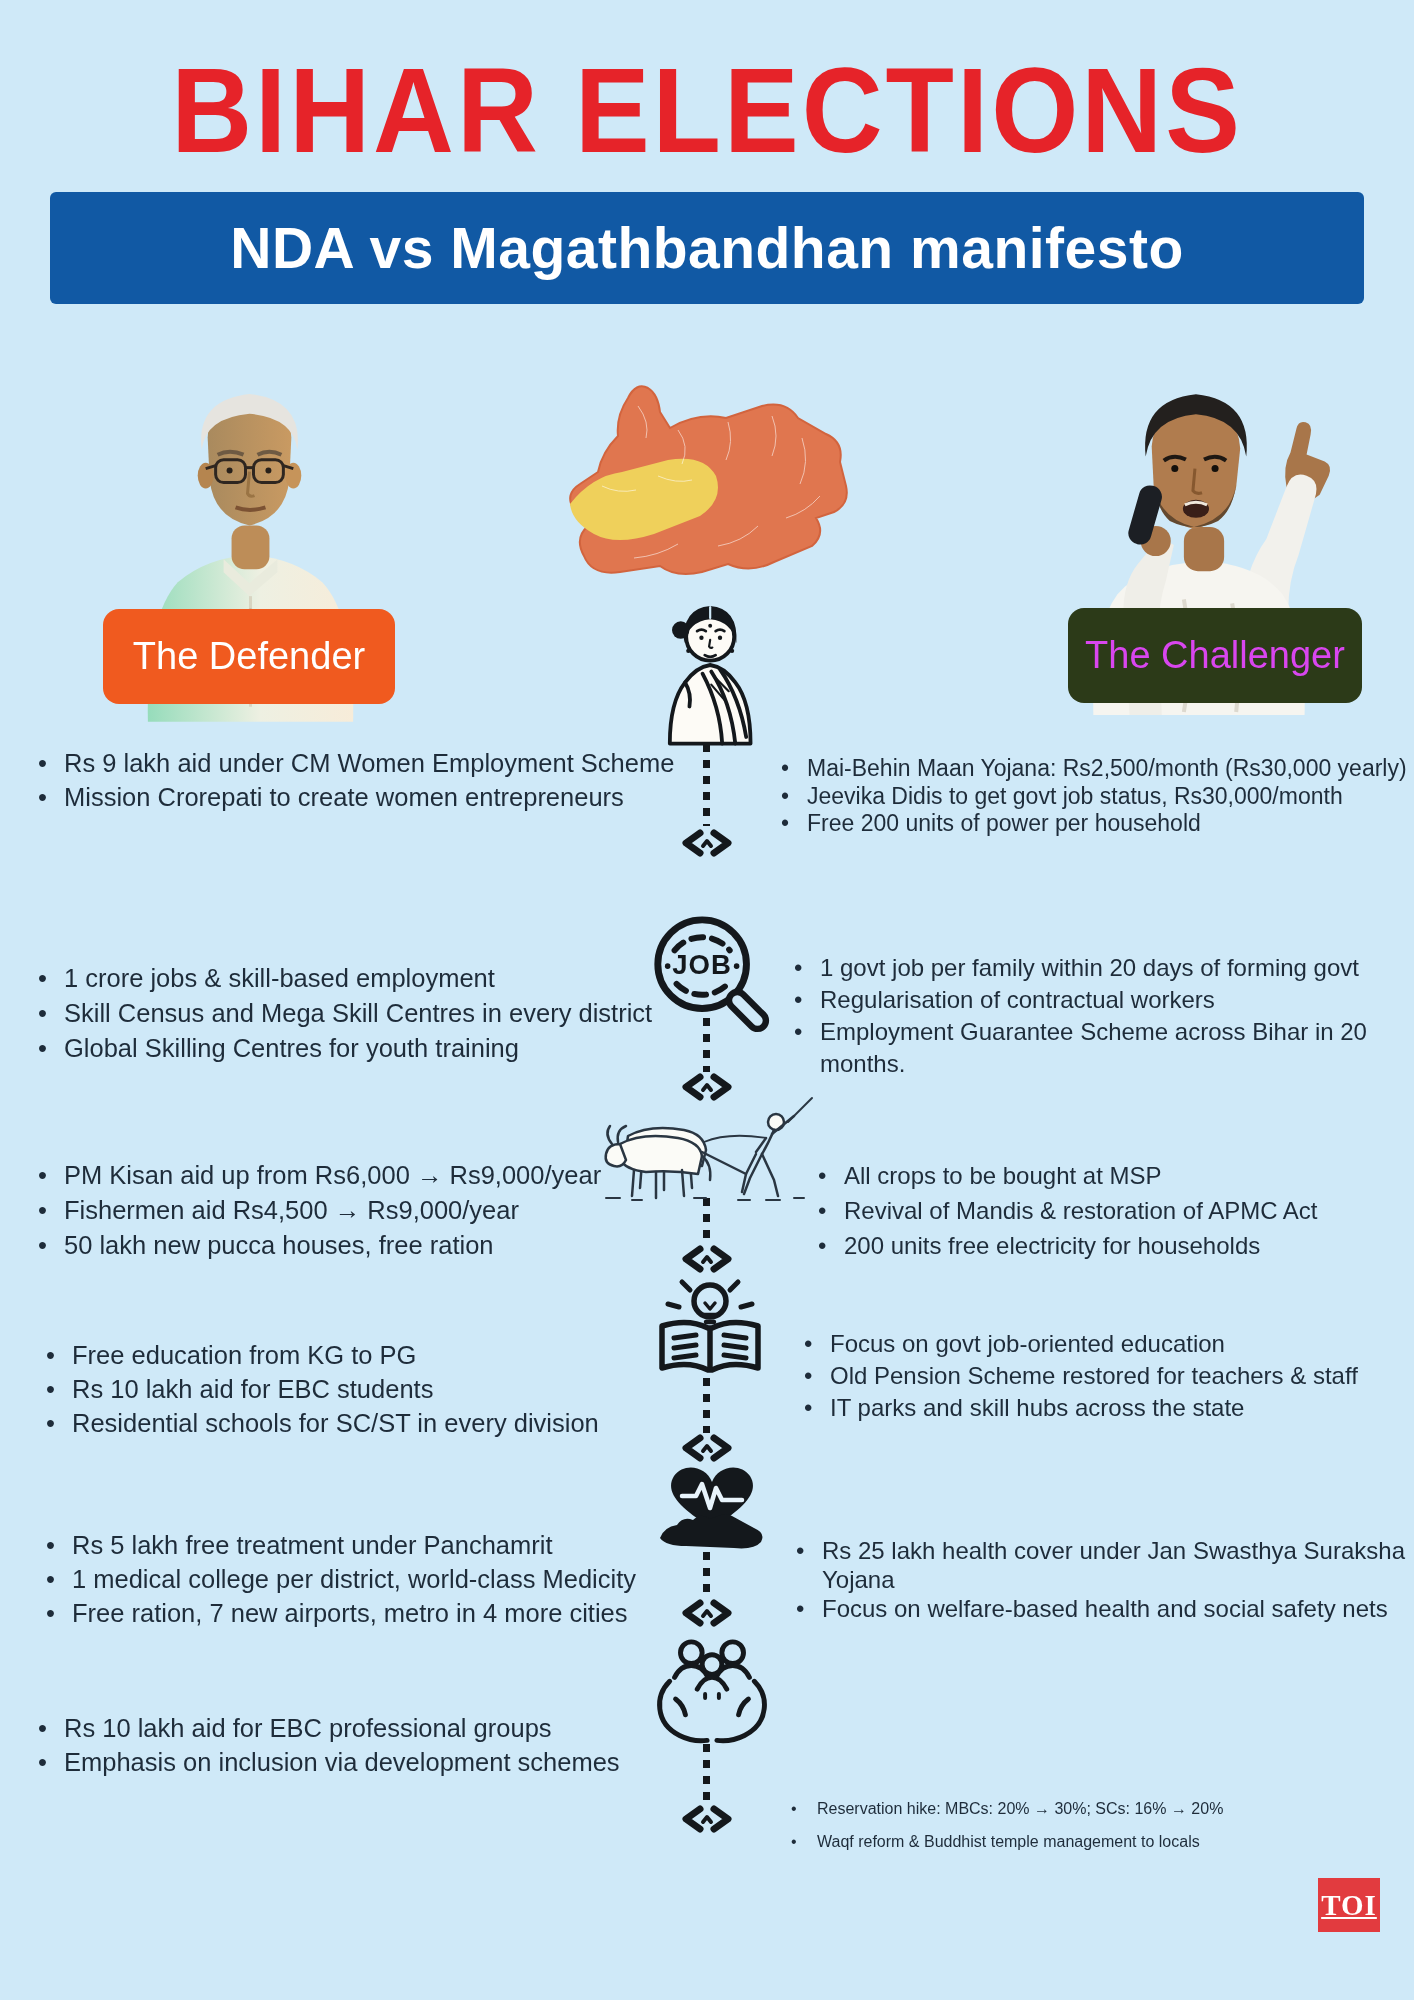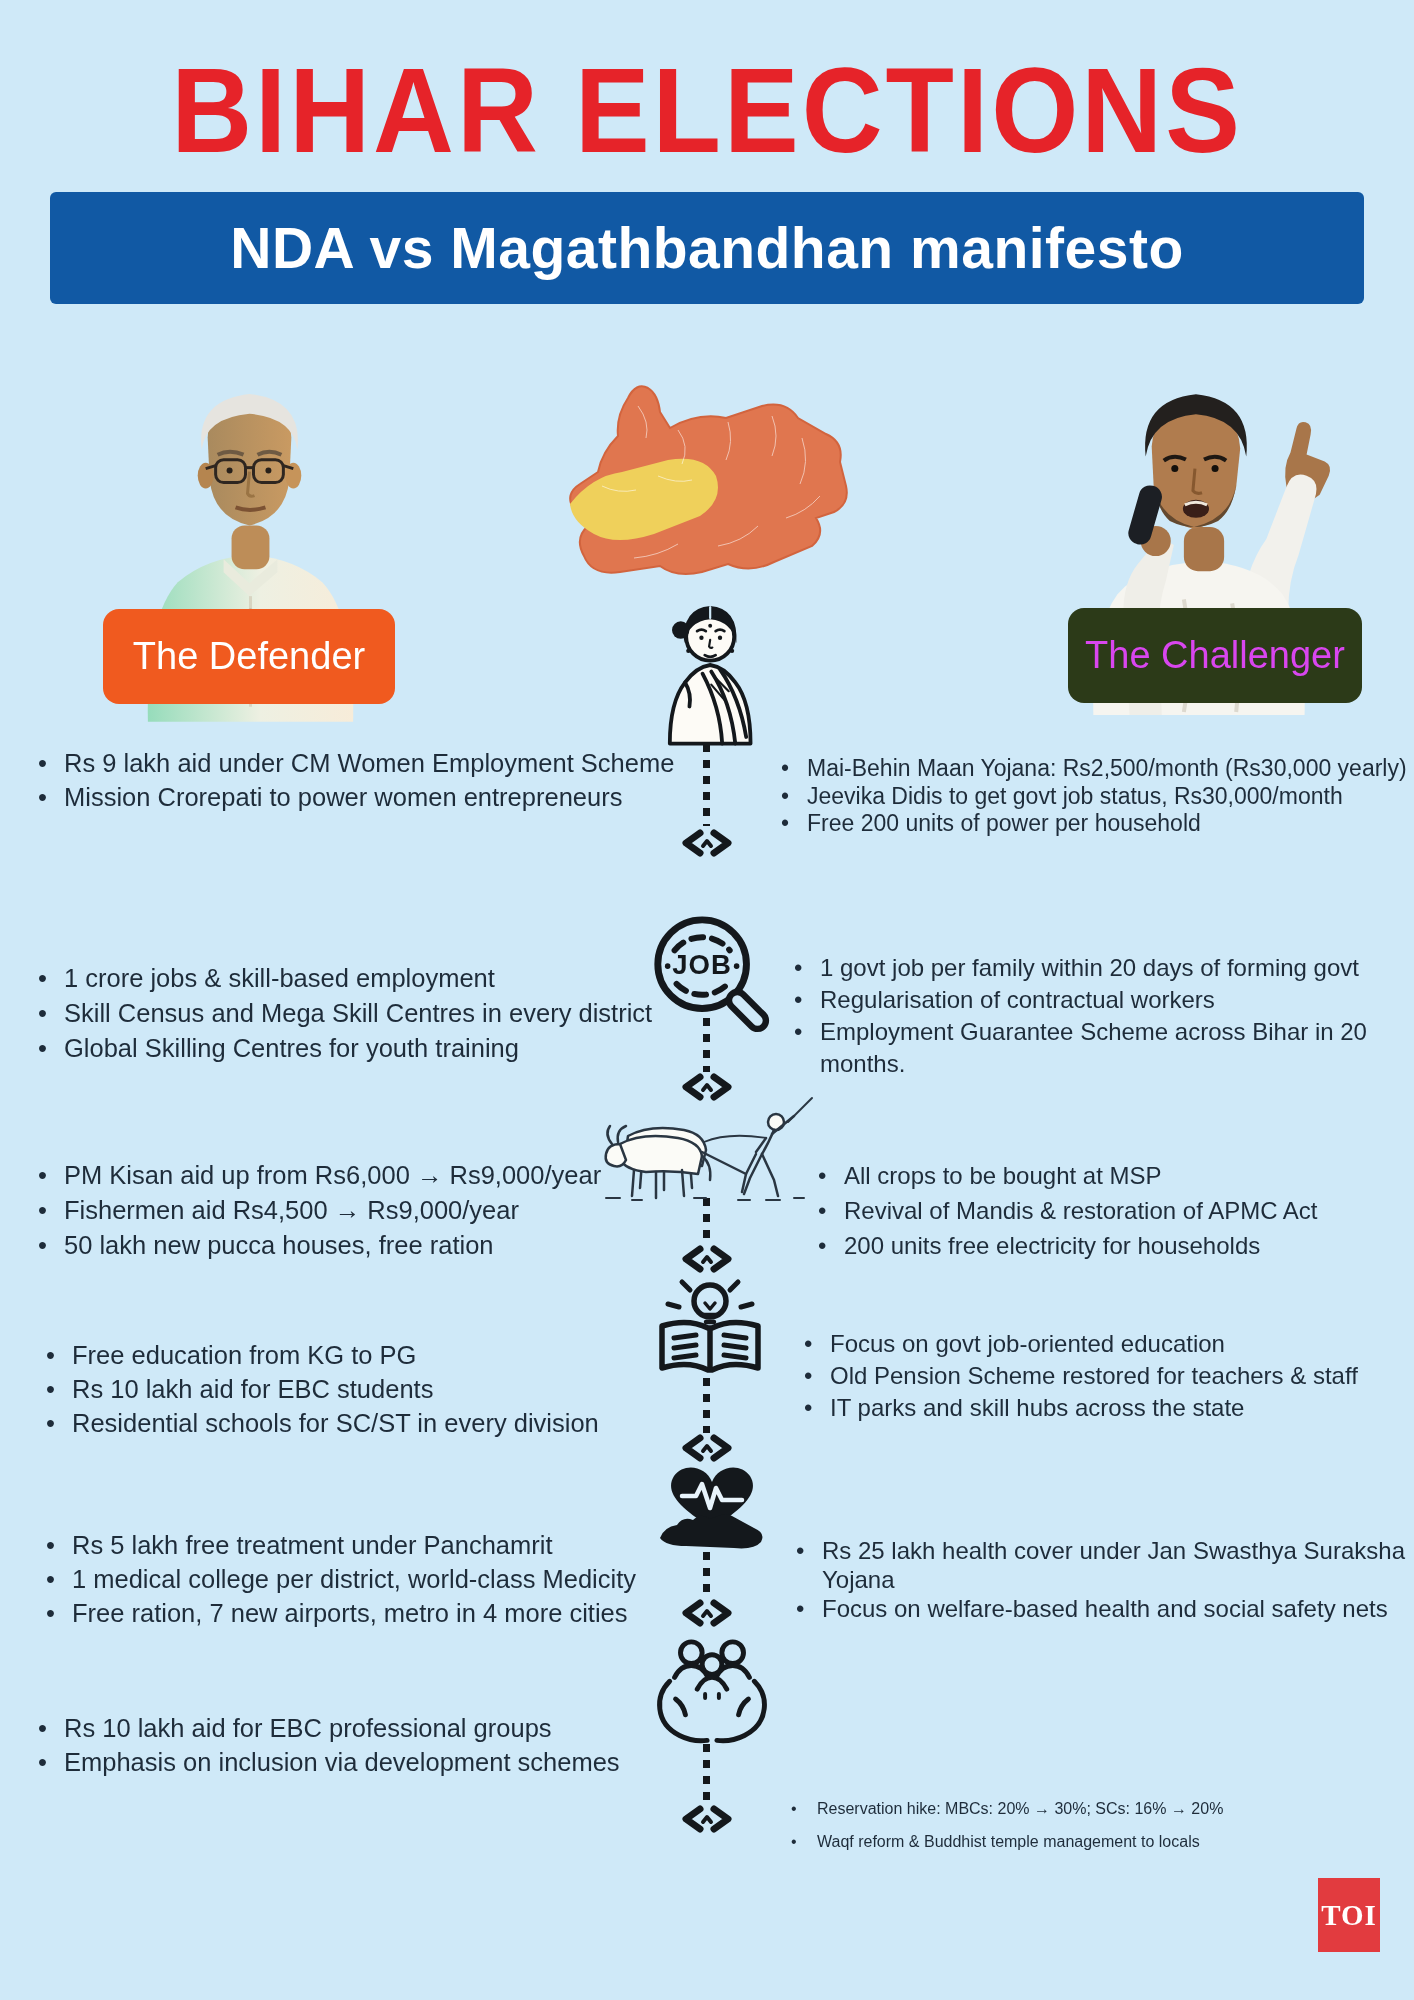--- a/index.html
+++ b/index.html
@@ -73,24 +73,25 @@
   .d4 { top:1362px; height:55px; }
   .d5 { top:1536px; height:46px; }
   .d6 { top:1728px; height:60px; }
 
   .arrowlr { left:677px; width:60px; height:30px; }
   .a1 { top:812px; } .a2 { top:1056px; } .a3 { top:1228px; }
   .a4 { top:1417px; } .a5 { top:1582px; } .a6 { top:1788px; }
 
   
   .toi {
-    left:1318px; top:1862px; width:62px; height:74px; background:#e23b3f;
+    left:1318px; top:1862px; width:62px; height:54px; background:#e23b3f;
     display:flex; align-items:center; justify-content:center;
     color:#ffffff; font-family:"Liberation Serif", serif; font-weight:bold; font-size:29px;
     letter-spacing:1px;
+    text-decoration:underline;
   }
   svg { display:block; width:100%; height:auto; }
 </style>
 </head>
 <body>
 
 <div id="stage">
 
   <div class="abs title">BIHAR ELECTIONS</div>
   <div class="abs banner">
@@ -214,21 +215,21 @@
     <svg viewBox="0 0 60 30">
         <g stroke="#14181c" stroke-width="7" fill="none" stroke-linecap="round" stroke-linejoin="round">
       <path d="M23,5 L9,15 L23,25"></path>
           <path d="M37,5 L51,15 L37,25"></path>
           <path d="M26,18 L30,13 L34,18" stroke-width="4"></path>
     </g>
       </svg>
   </div>
   <ul class="abs points s1L">
     <li>Rs 9 lakh aid under CM Women Employment Scheme</li>
-    <li>Mission Crorepati to power women entrepreneurs</li>
+    <li>Mission Crorepati to create women entrepreneurs</li>
   </ul>
   <ul class="abs points s1R">
     <li>Mai-Behin Maan Yojana: Rs2,500/month (Rs30,000 yearly)</li>
     <li>Jeevika Didis to get govt job status, Rs30,000/month</li>
     <li>Free 200 units of power per household</li>
   </ul>
 
   <div class="abs icon-box i2">
     <svg viewBox="0 0 134 132">
       <g stroke="#14181c" fill="none" stroke-linecap="round">

